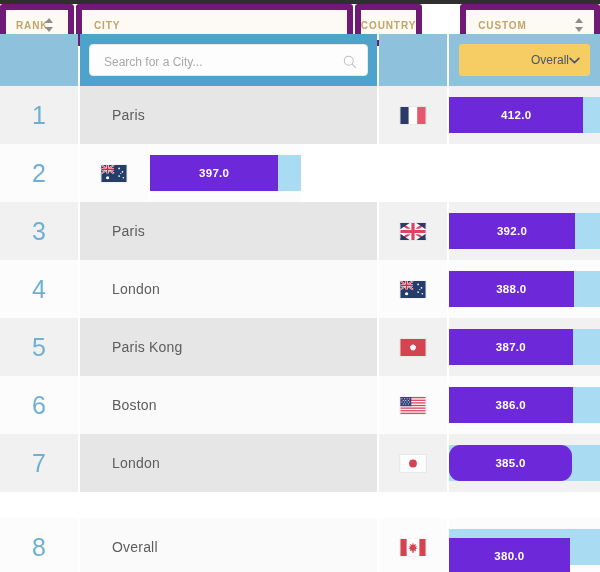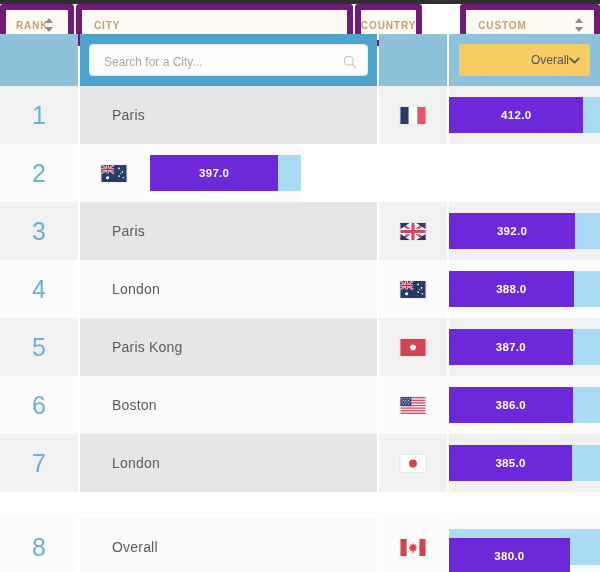--- a/index.html
+++ b/index.html
@@ -445,21 +445,21 @@
           <span class="city-name">London</span>
         </div>
         <div class="cell cell-country">
           <svg class="flag" viewBox="0 0 30 20">
             <use xlink:href="#flag-japan"></use>
           </svg>
         </div>
         <div class="cell cell-bar">
           <div class="bar-wrap">
             <div class="bar-track"></div>
-            <div class="bar-fill" style="width: 81.5%;">
+            <div class="bar-fill" style="width: 81.5%; border-radius: 11px;">
               <span class="bar-value">385.0</span>
             </div>
           </div>
         </div>
       </div>
       <div class="row even gap-before">
         <div class="cell cell-rank">
           <span class="rank-num">8</span>
         </div>
         <div class="cell cell-city">

